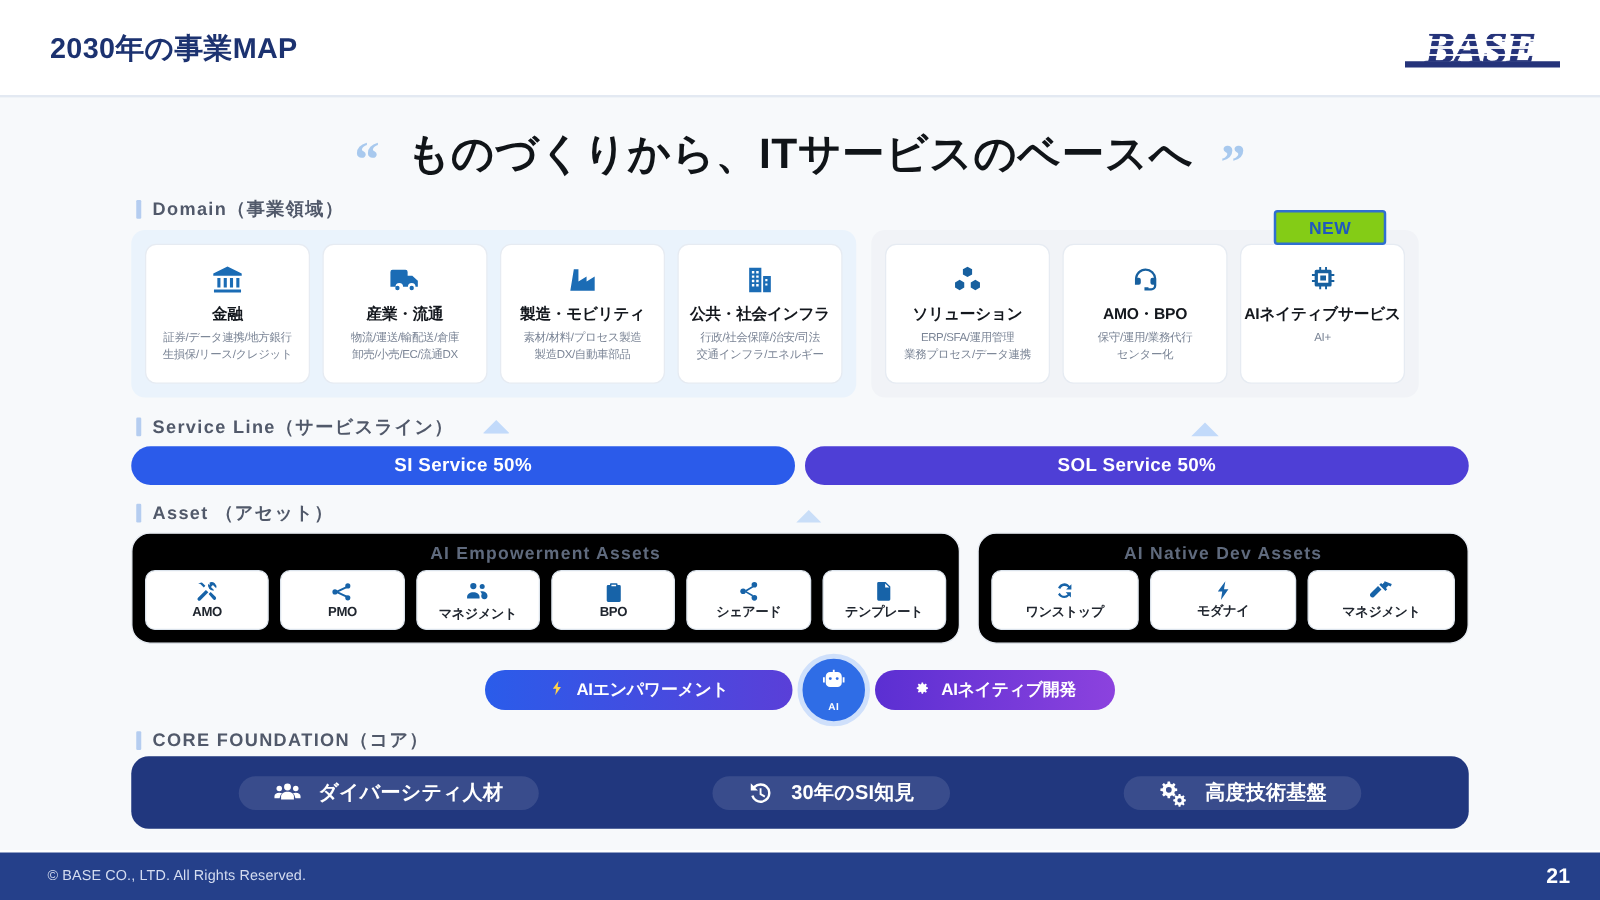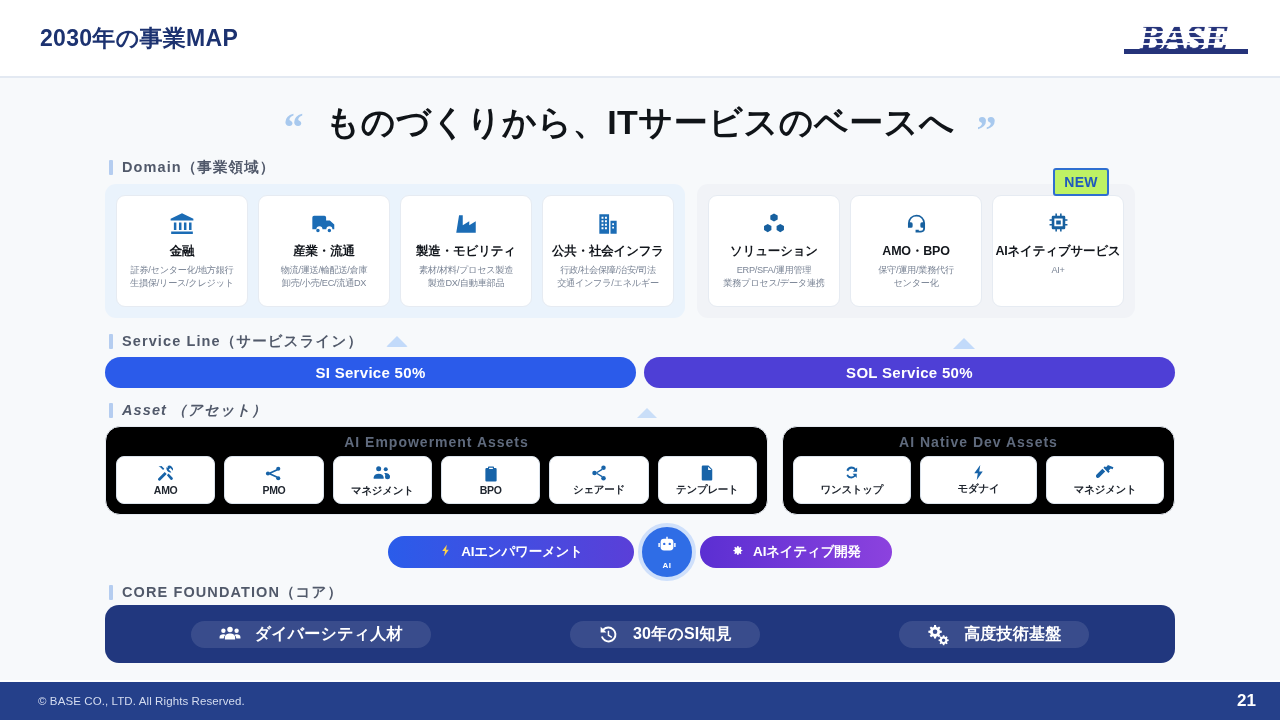--- a/index.html
+++ b/index.html
@@ -187,27 +187,27 @@
     font-size: 9.2px;
     color: #7b8596;
     line-height: 1.45;
     margin-top: 4px;
     letter-spacing: -0.3px;
   }
   .new-badge {
     position: absolute;
     top: -16px;
     right: 26px;
-    background: #bef264;
+    background: #84cc16;
     border: 2px solid #2f6fd0;
     border-radius: 3px;
     color: #1f59bd;
     font-size: 14px;
     font-weight: bold;
-    padding: 4px 9px;
+    padding: 4px 26px;
     letter-spacing: 0.4px;
   }
 
   
   .service-wrap { margin-top: 14px; }
   .sl-labelrow { display: flex; align-items: center; }
   .sl-arrow-right {
     width: 0; height: 0;
     border-left: 11px solid transparent;
     border-right: 11px solid transparent;
@@ -228,21 +228,21 @@
     color: #ffffff;
     font-size: 15px;
     font-weight: bold;
     letter-spacing: 0.3px;
   }
   .sl-bar.si  { flex: 1; background: #2b5bea; }
   .sl-bar.sol { flex: 1; background: #4e3fd6; }
 
   
   .asset-wrap { margin-top: 13px; }
-  .asset-labelrow { display: flex; align-items: center; font-style: italic; }
+  .asset-labelrow { display: flex; align-items: center; }
   .asset-arrow {
     width: 0; height: 0;
     border-left: 10px solid transparent;
     border-right: 10px solid transparent;
     border-bottom: 10px solid #c9def8;
     margin-left: 370px;
   }
   .asset-row {
     display: flex;
     gap: 14px;
@@ -408,21 +408,21 @@
 
       <div class="domain-group si">
         <div class="dcard">
           <div class="d-ico">
             <svg width="26" height="26" viewBox="0 0 24 24" fill="currentColor">
                 <path d="M12 2 1.5 7.2v1.6h21V7.2L12 2zm-7.5 8.5v7h2.3v-7H4.5zm4.7 0v7h2.3v-7H9.2zm4.6 0v7h2.3v-7h-2.3zm4.7 0v7h2.3v-7h-2.3zM2 19v2.3h20V19H2z"></path>
               </svg>
           </div>
           <div class="d-title">金融</div>
           <div class="d-sub">
-            <span>証券/センター化/地方銀行</span><br>
+            <span>証券/データ連携/地方銀行</span><br>
             <span>生損保/リース/クレジット</span>
           </div>
         </div>
 
         <div class="dcard">
           <div class="d-ico">
             <svg width="28" height="28" viewBox="0 0 24 24" fill="currentColor">
                 <path d="M2 6.5A1.5 1.5 0 0 1 3.5 5h8.8A1.5 1.5 0 0 1 13.8 6.5V9H17l3.8 3.5v4.1h-1.6a2.6 2.6 0 0 0-5.2 0h-3.3a2.6 2.6 0 0 0-5.2 0H2V6.5zM6.8 16a1.5 1.5 0 1 0 0 3 1.5 1.5 0 0 0 0-3zm9.8 0a1.5 1.5 0 1 0 0 3 1.5 1.5 0 0 0 0-3z"></path>
               </svg>
           </div>

